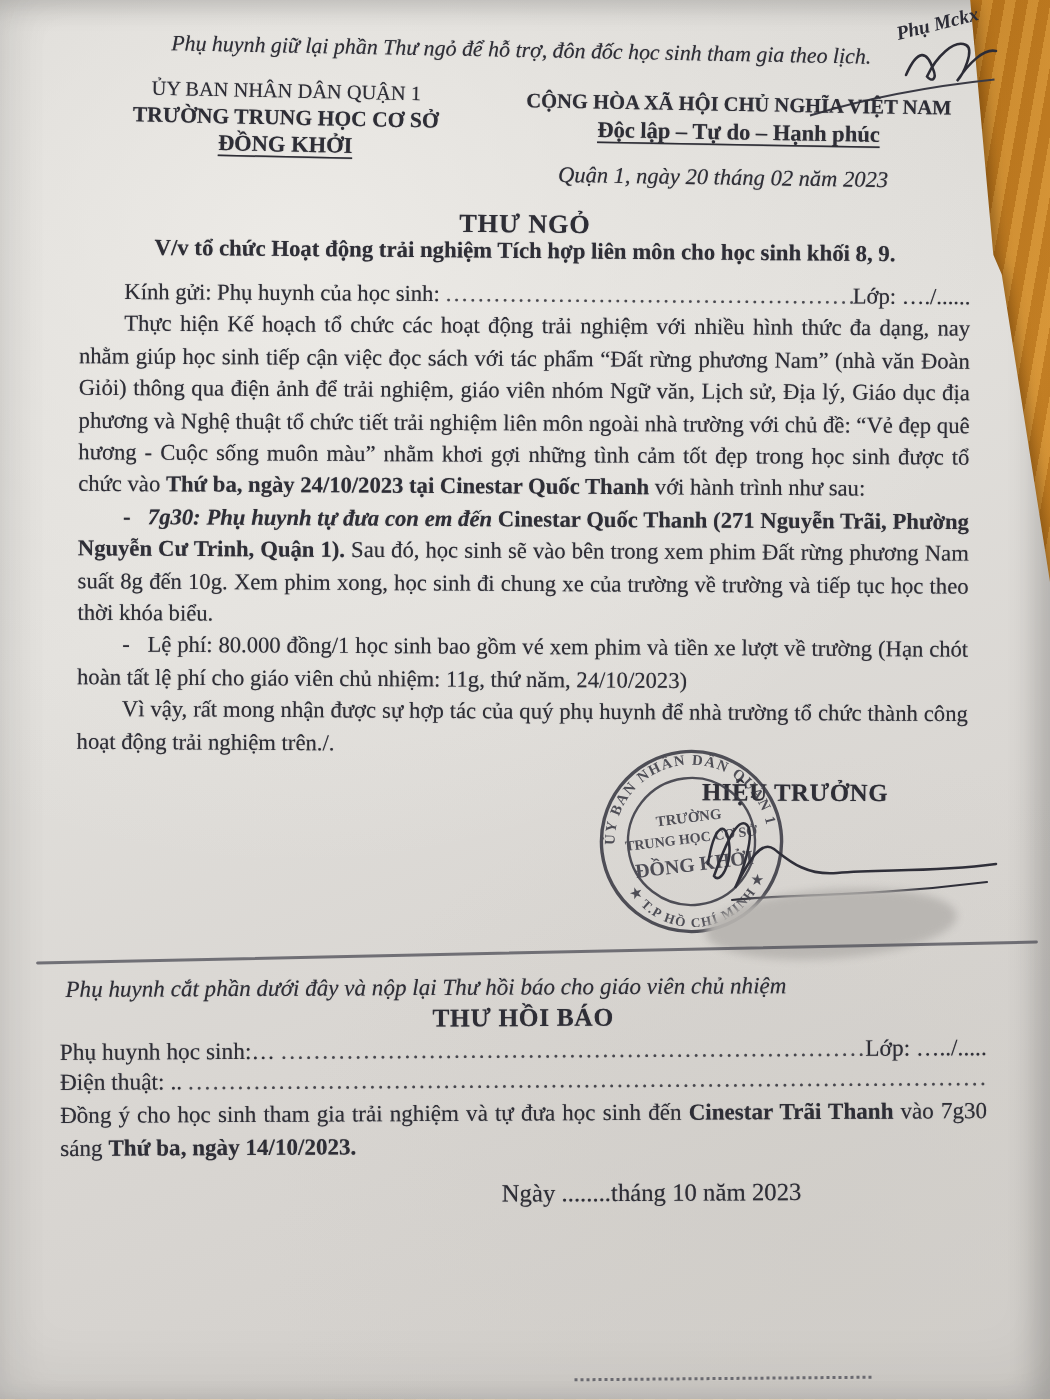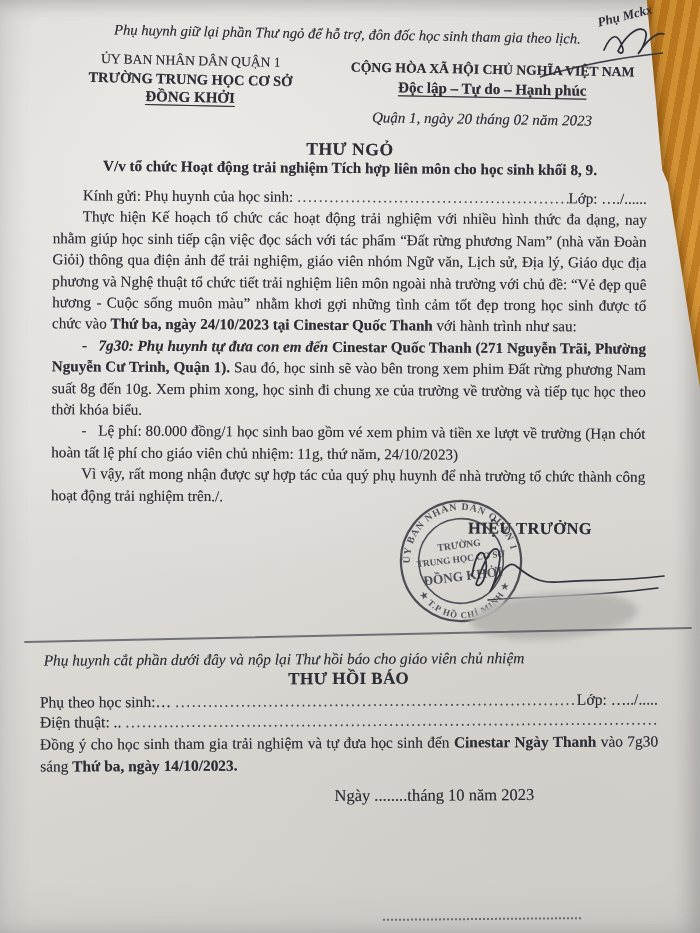--- a/index.html
+++ b/index.html
@@ -108,26 +108,26 @@
   </svg>
 
   <div class="abs redact" style="left:470px;top:593px;width:168px;height:46px;transform:rotate(-4deg);"></div>
 
   <div class="abs sep" style="left:24px;top:634px;width:668px;transform:rotate(-1.2deg);"></div>
 
   <div class="abs txt" style="left:40px;top:650px;width:618px;transform:rotate(-0.3deg);">
     <div class="it" style="font-size:15.4px;margin-left:4px;">Phụ huynh cắt phần dưới đây và nộp lại Thư hồi báo cho giáo viên chủ nhiệm</div>
     <div class="b ctr" style="font-size:17px;margin-top:1px;letter-spacing:.4px;">THƯ HỒI BÁO</div>
     <div class="line-flex" style="font-size:15.6px;margin-top:3px;">
-      <span class="nowrap">Phụ theo học sinh:…</span>
+      <span class="nowrap">Phụ huynh học sinh:…</span>
       <span class="dotfill">........................................................................................................................................................</span>
       <span class="nowrap">Lớp: …../.....</span>
     </div>
     <div class="line-flex" style="font-size:15.6px;margin-top:2px;">
       <span class="nowrap">Điện thuật: ..</span>
       <span class="dotfill">........................................................................................................................................................</span>
     </div>
-    <p class="para" style="font-size:15.4px;line-height:22px;margin-top:2px;"><span>Đồng ý cho học sinh tham gia trải nghiệm và tự đưa học sinh đến </span><b>Cinestar Ngày Thanh</b><span> vào 7g30 sáng </span><b>Thứ ba, ngày 14/10/2023.</b></p>
+    <p class="para" style="font-size:15.4px;line-height:22px;margin-top:2px;"><span>Đồng ý cho học sinh tham gia trải nghiệm và tự đưa học sinh đến </span><b>Cinestar Trãi Thanh</b><span> vào 7g30 sáng </span><b>Thứ ba, ngày 14/10/2023.</b></p>
     <div style="font-size:16.5px;margin-top:10px;text-align:center;padding-left:170px;">Ngày ........tháng 10 năm 2023</div>
   </div>
 
   <div class="abs dotted-end" style="left:383px;top:918px;width:198px;transform:rotate(-0.5deg);"></div>
 </div>
 
 </body></html>

